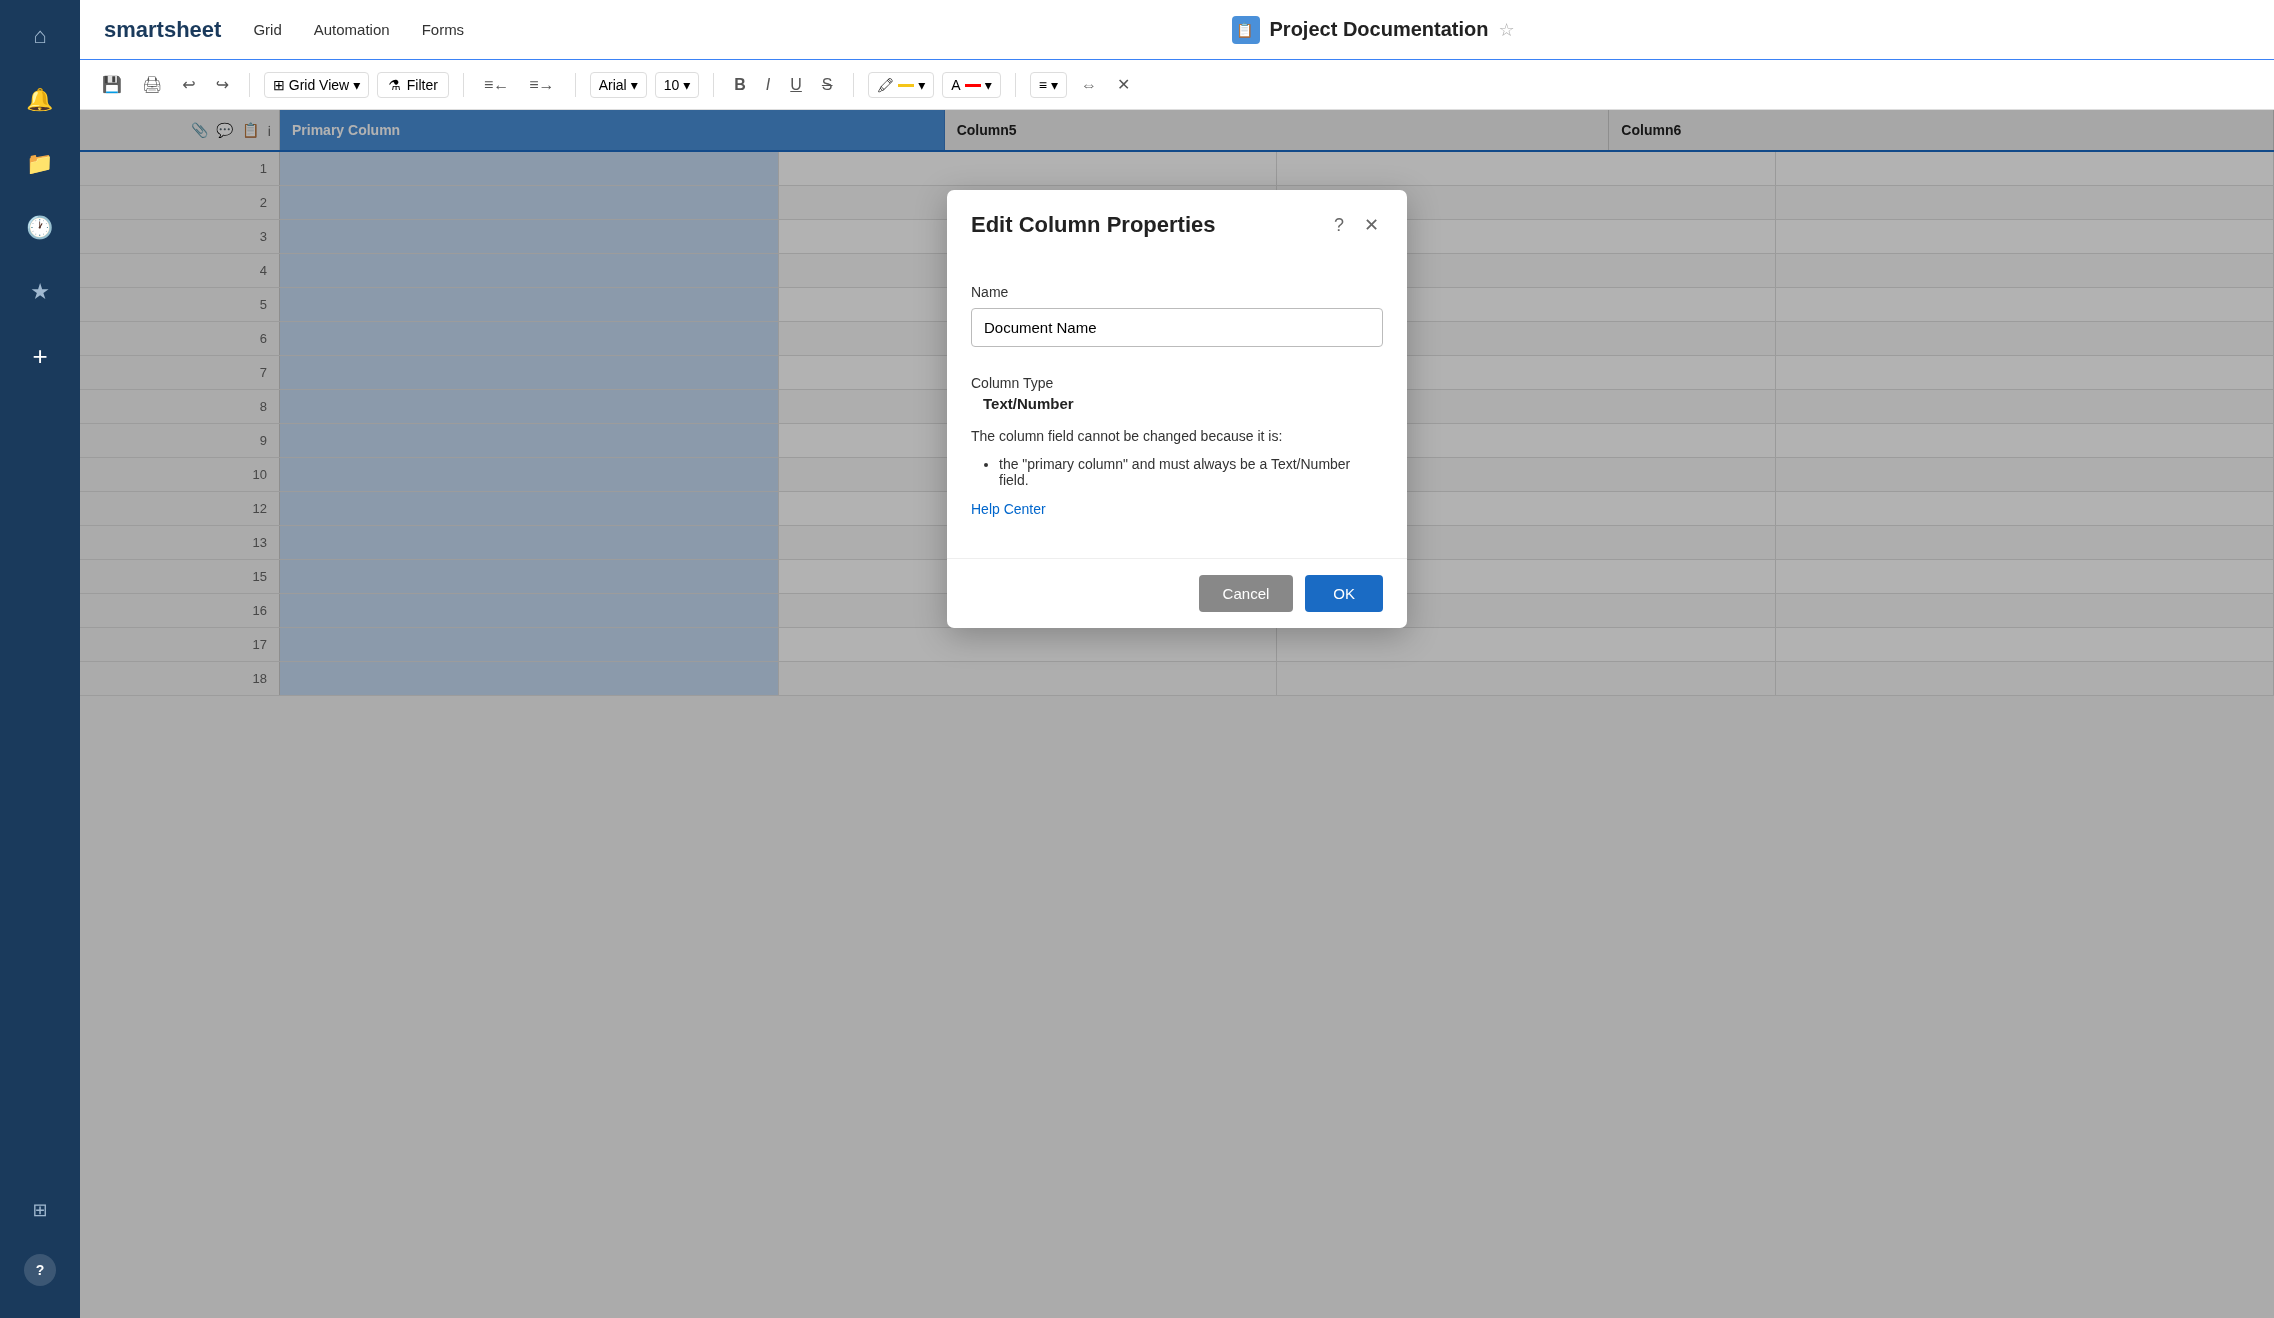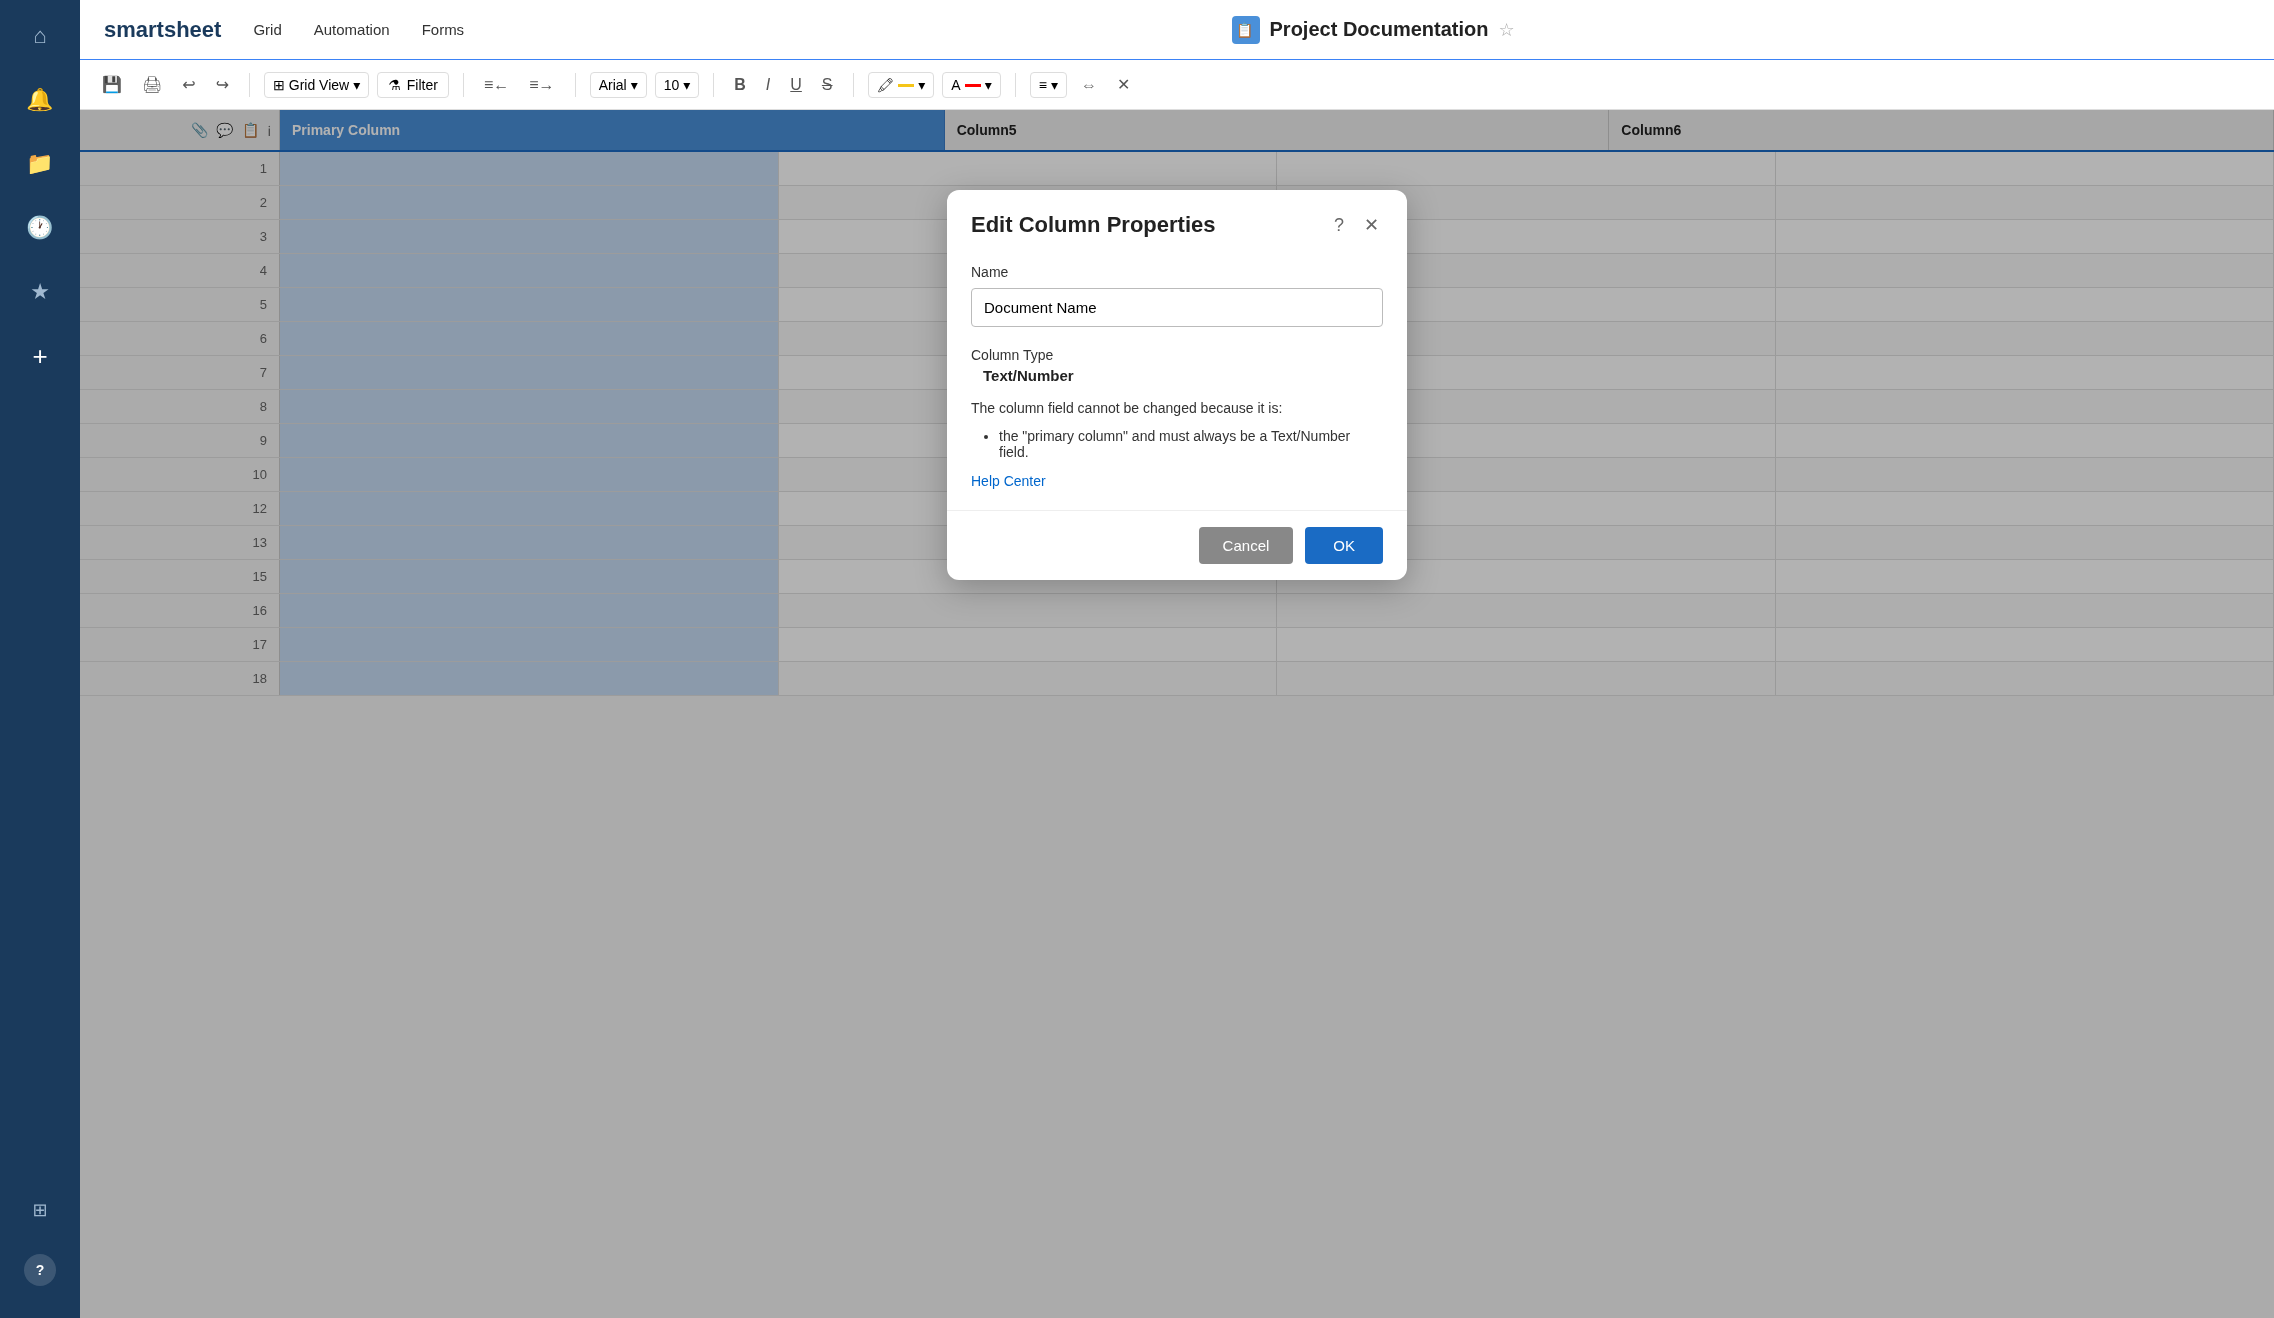--- a/index.html
+++ b/index.html
@@ -206,27 +206,28 @@
       background: rgba(0,0,0,0.3);
       display: flex;
       align-items: flex-start;
       justify-content: center;
       padding-top: 80px;
     }
 
     
     #modal {
       background: white;
-      border-radius: 12px;
+      border-radius: 7px;
       box-shadow: 0 8px 32px rgba(0,0,0,0.25);
       width: 460px;
       max-height: 580px;
       display: flex;
       flex-direction: column;
       position: relative;
+      gap: 20px;
     }
     #modal-header {
       display: flex;
       align-items: center;
       justify-content: space-between;
       padding: 20px 24px 16px;
       border-bottom: none;
     }
     #modal-title {
       font-size: 22px;
@@ -258,21 +259,21 @@
       margin-bottom: 8px;
       display: block;
     }
     .form-input {
       width: 100%;
       padding: 10px 12px;
       border: 1px solid #bbb;
       border-radius: 4px;
       font-size: 15px;
       outline: none;
-      margin-bottom: 20px;
+      margin-bottom: 28px;
     }
     .col-type-label {
       font-size: 14px;
       color: #333;
       margin-bottom: 4px;
       display: block;
     }
     .col-type-value {
       font-size: 15px;
       font-weight: bold;

